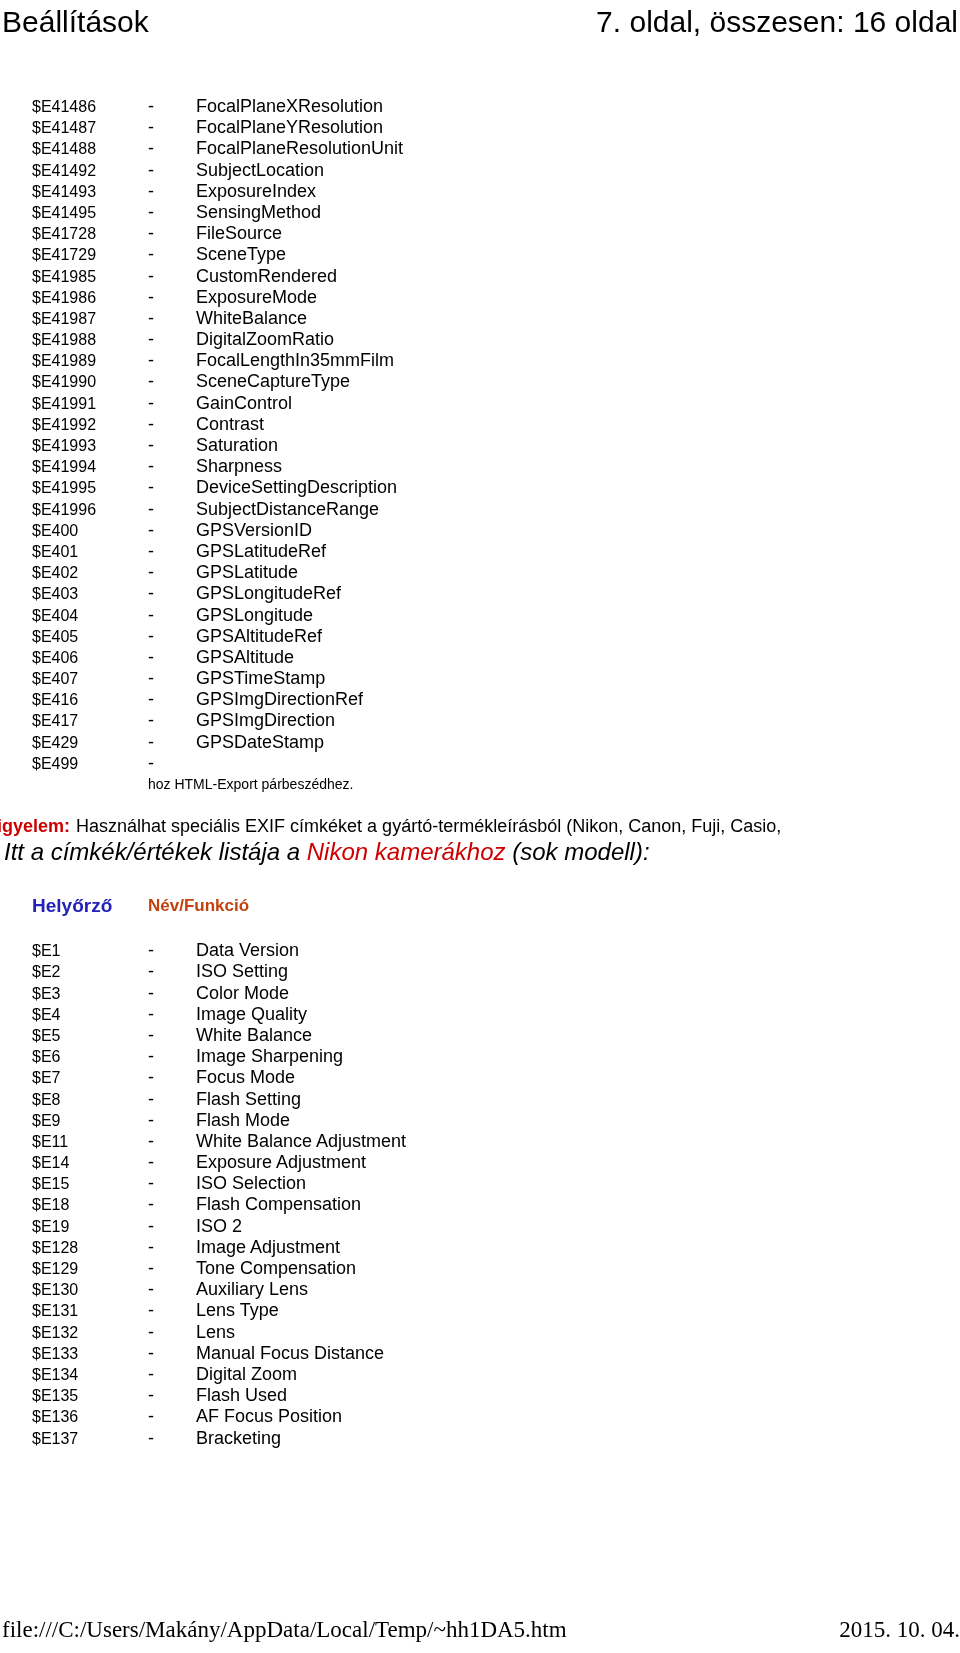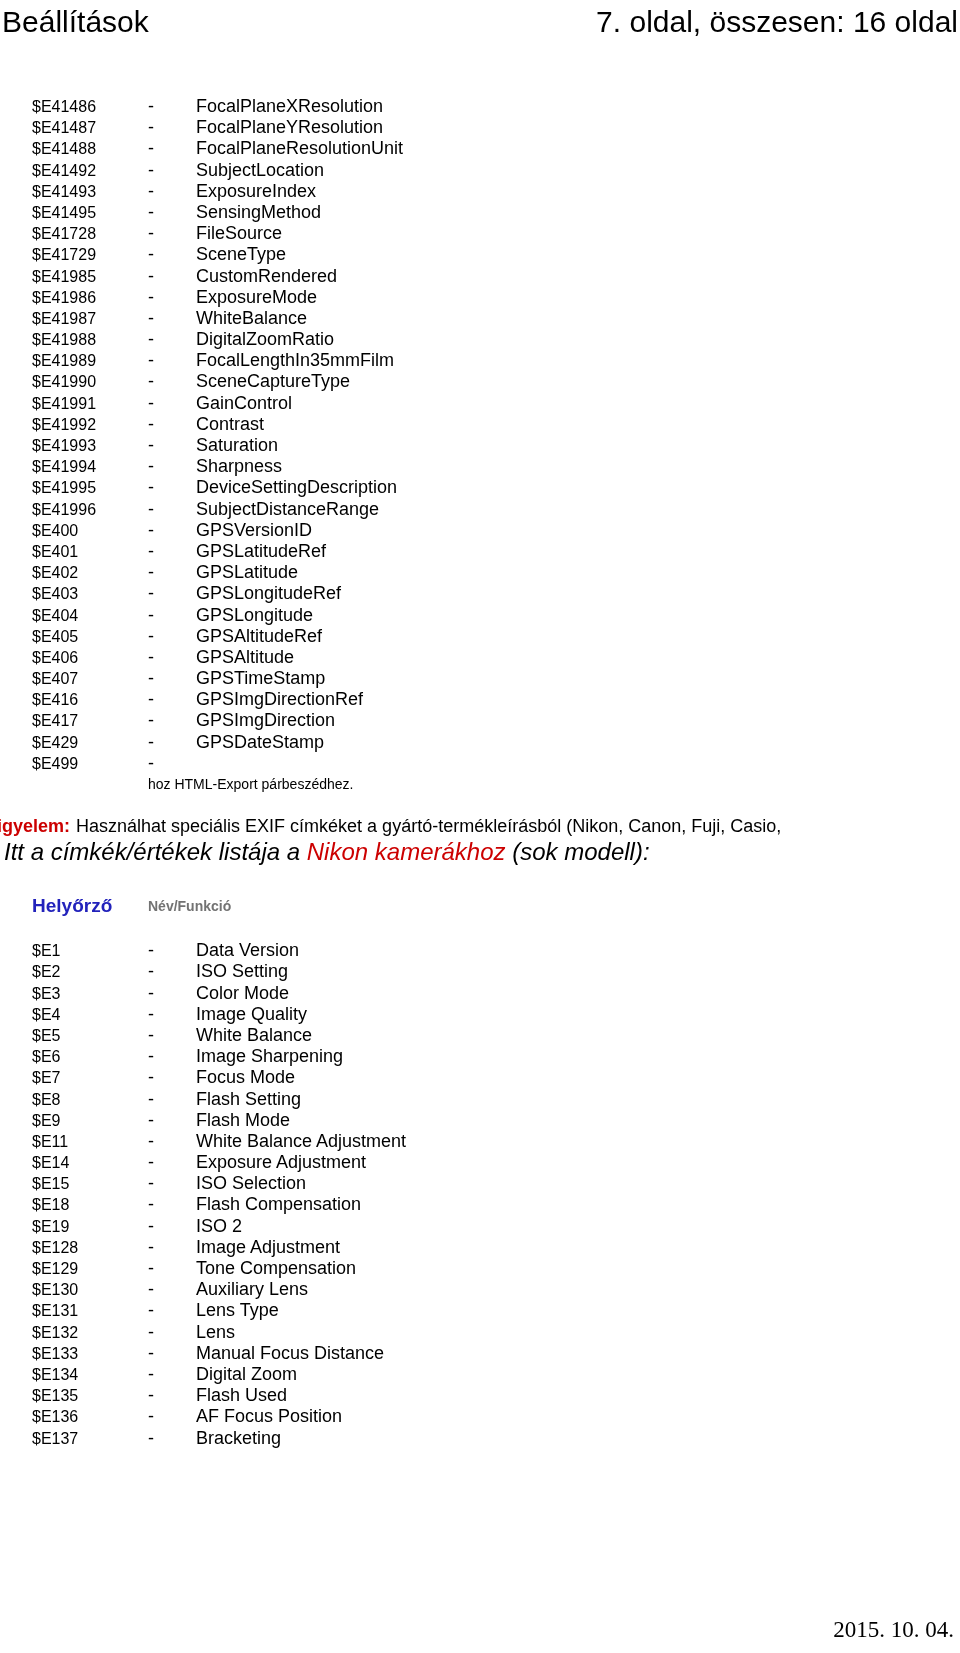--- a/index.html
+++ b/index.html
@@ -162,23 +162,23 @@
     left: 32px;
     top: 0;
     font-size: 19px;
     line-height: 24px;
     color: #2222bb;
   }
   .col-head .ch-2 {
     position: absolute;
     left: 148px;
     top: 0;
-    font-size: 14px;
+    font-size: 17px;
     line-height: 24px;
-    color: #737373;
+    color: #c2410c;
   }
 
   .nikon-list {
     margin-top: 16px;
   }
 
   
   .page-footer {
     position: absolute;
     left: 0;
@@ -190,21 +190,21 @@
     line-height: 30px;
   }
   .page-footer .ftr-left {
     position: absolute;
     left: 2px;
     top: 0;
     white-space: nowrap;
   }
   .page-footer .ftr-right {
     position: absolute;
-    right: 6px;
+    right: 0;
     top: 0;
     white-space: nowrap;
   }
 </style>
 </head>
 <body>
 
 <div class="page-header">
   <span class="hdr-left">Beállítások</span>
   <span class="hdr-right">7. oldal, összesen: 16 oldal</span>
@@ -512,14 +512,15 @@
       <div class="tag-row">
         <span class="tag-code">$E137</span>
         <span class="tag-dash">-</span>
         <span class="tag-name">Bracketing</span>
       </div>
     </div>
 
 </div>
 
 <div class="page-footer">
+  <span class="ftr-left">file:///C:/Users/Makány/AppData/Local/Temp/~hh1DA5.htm</span>
   <span class="ftr-right">2015. 10. 04.</span>
 </div>
 
 </body></html>

